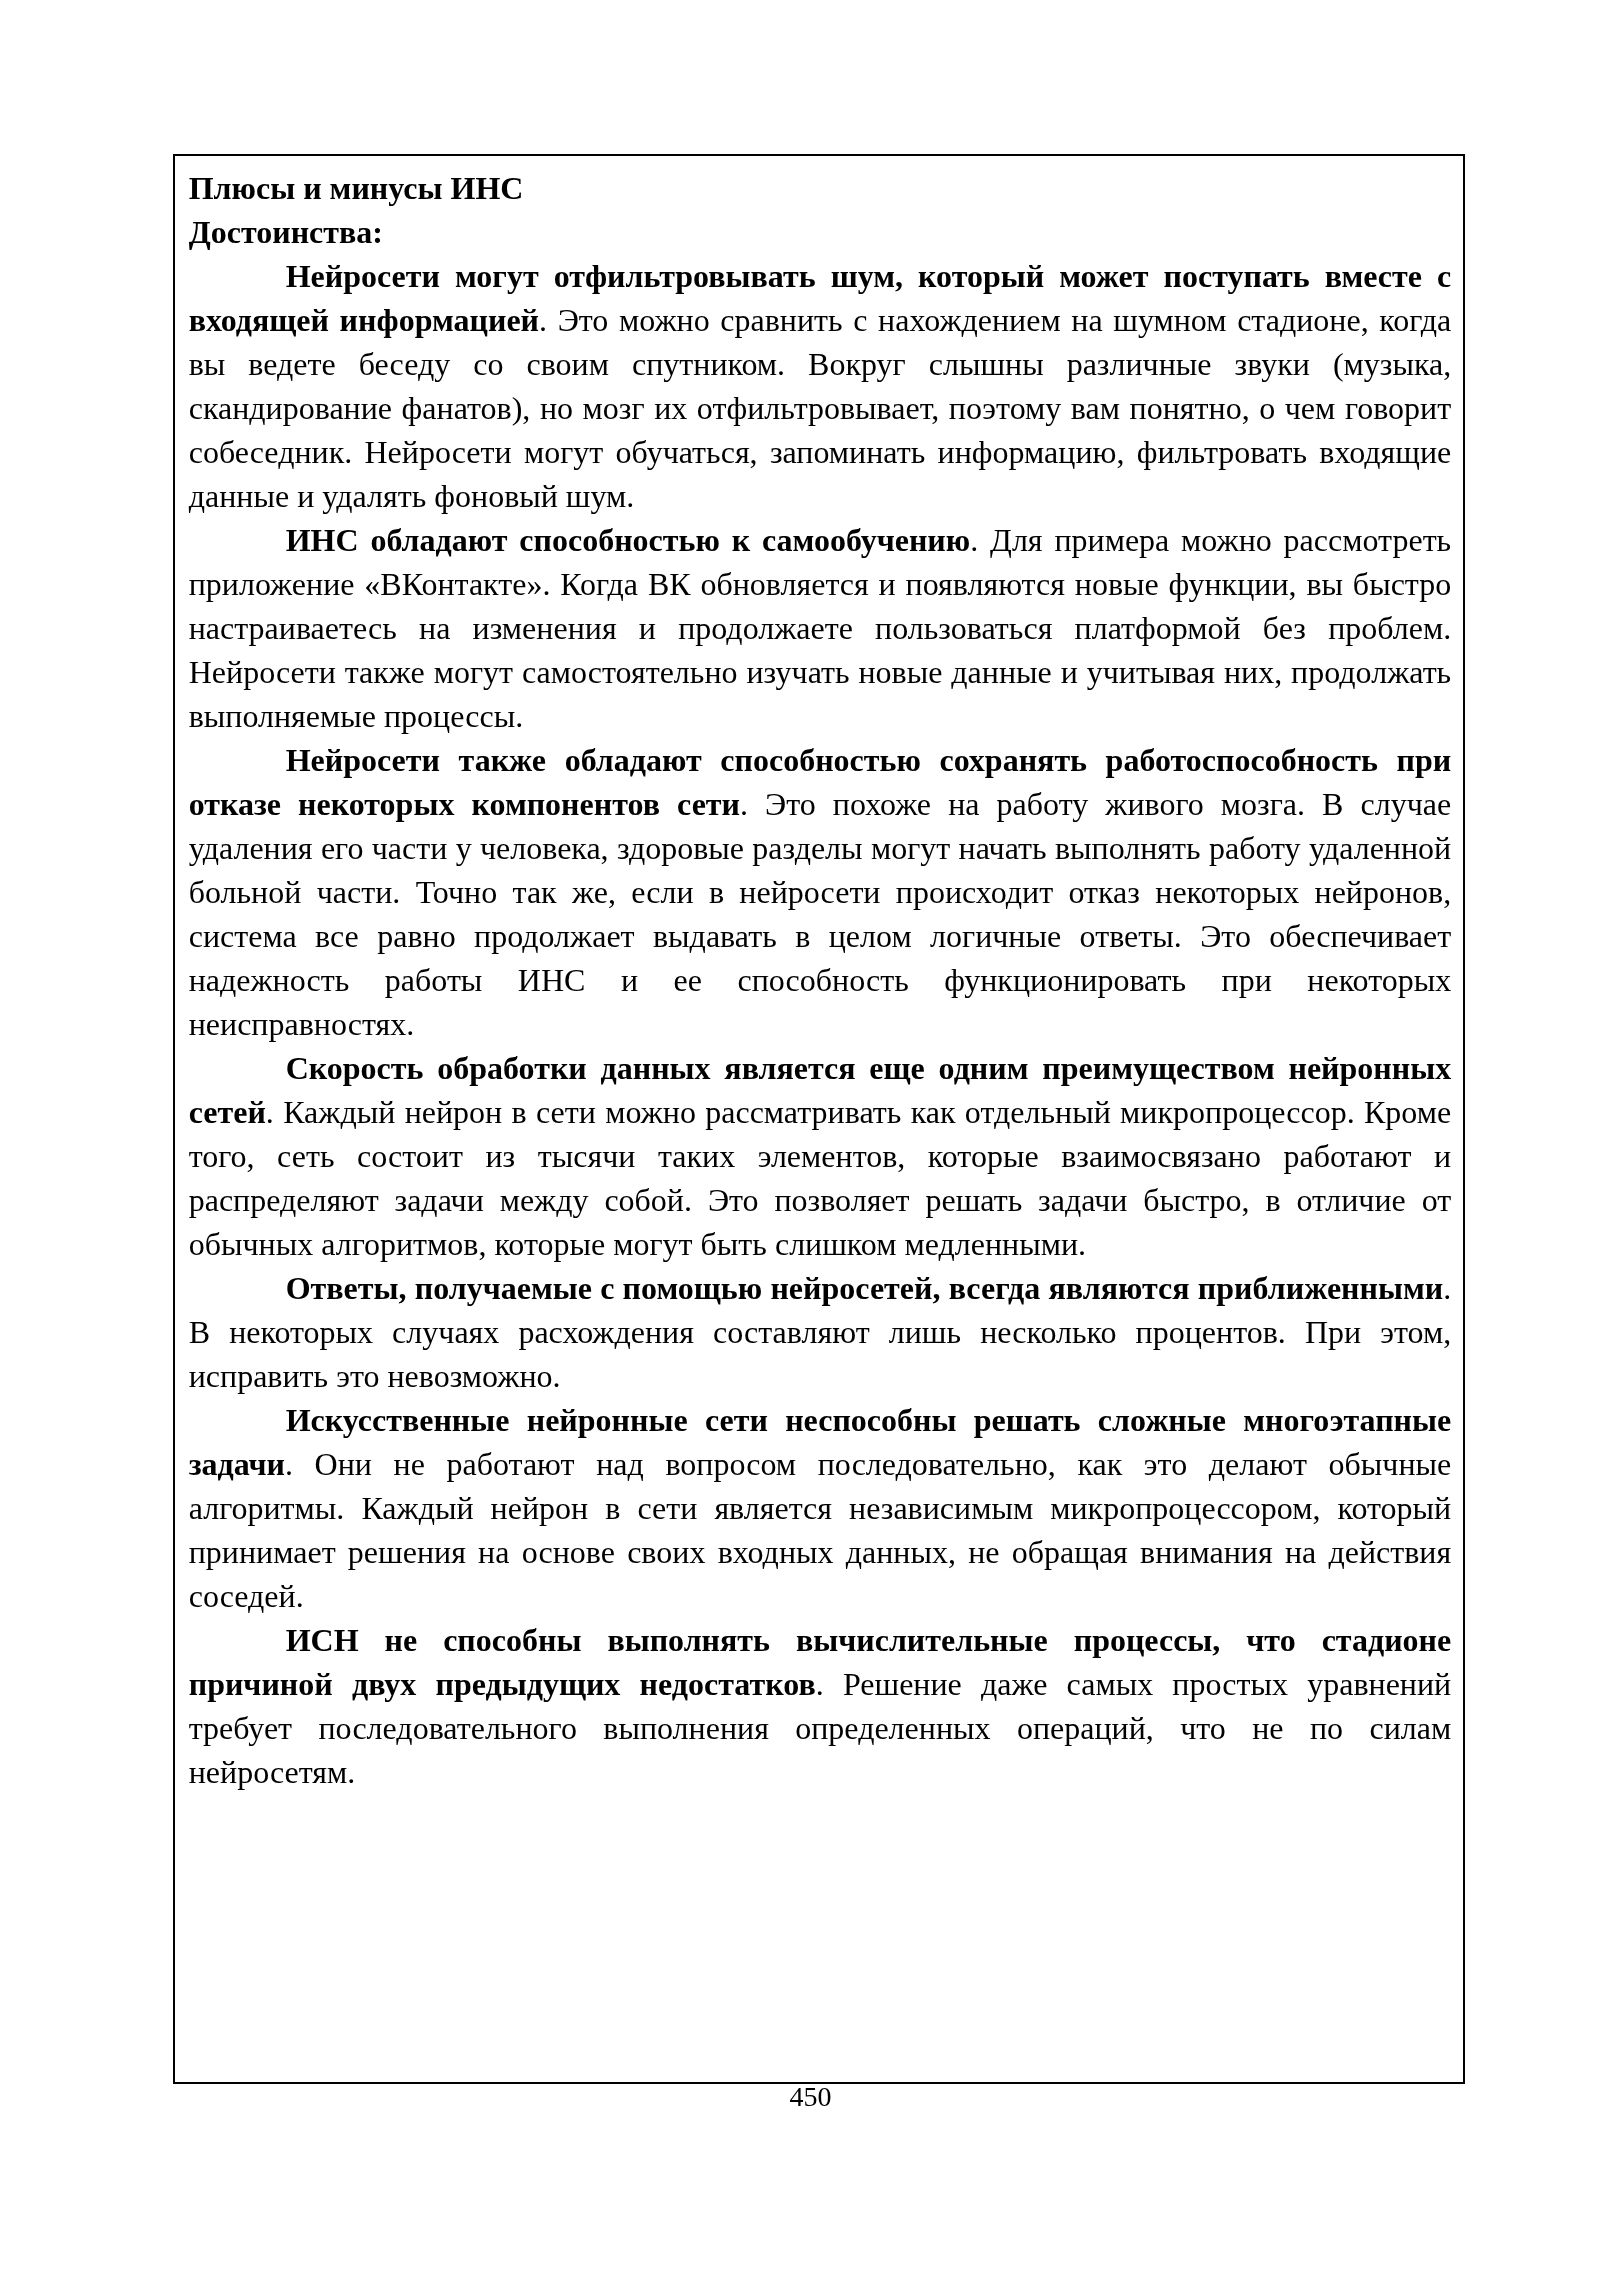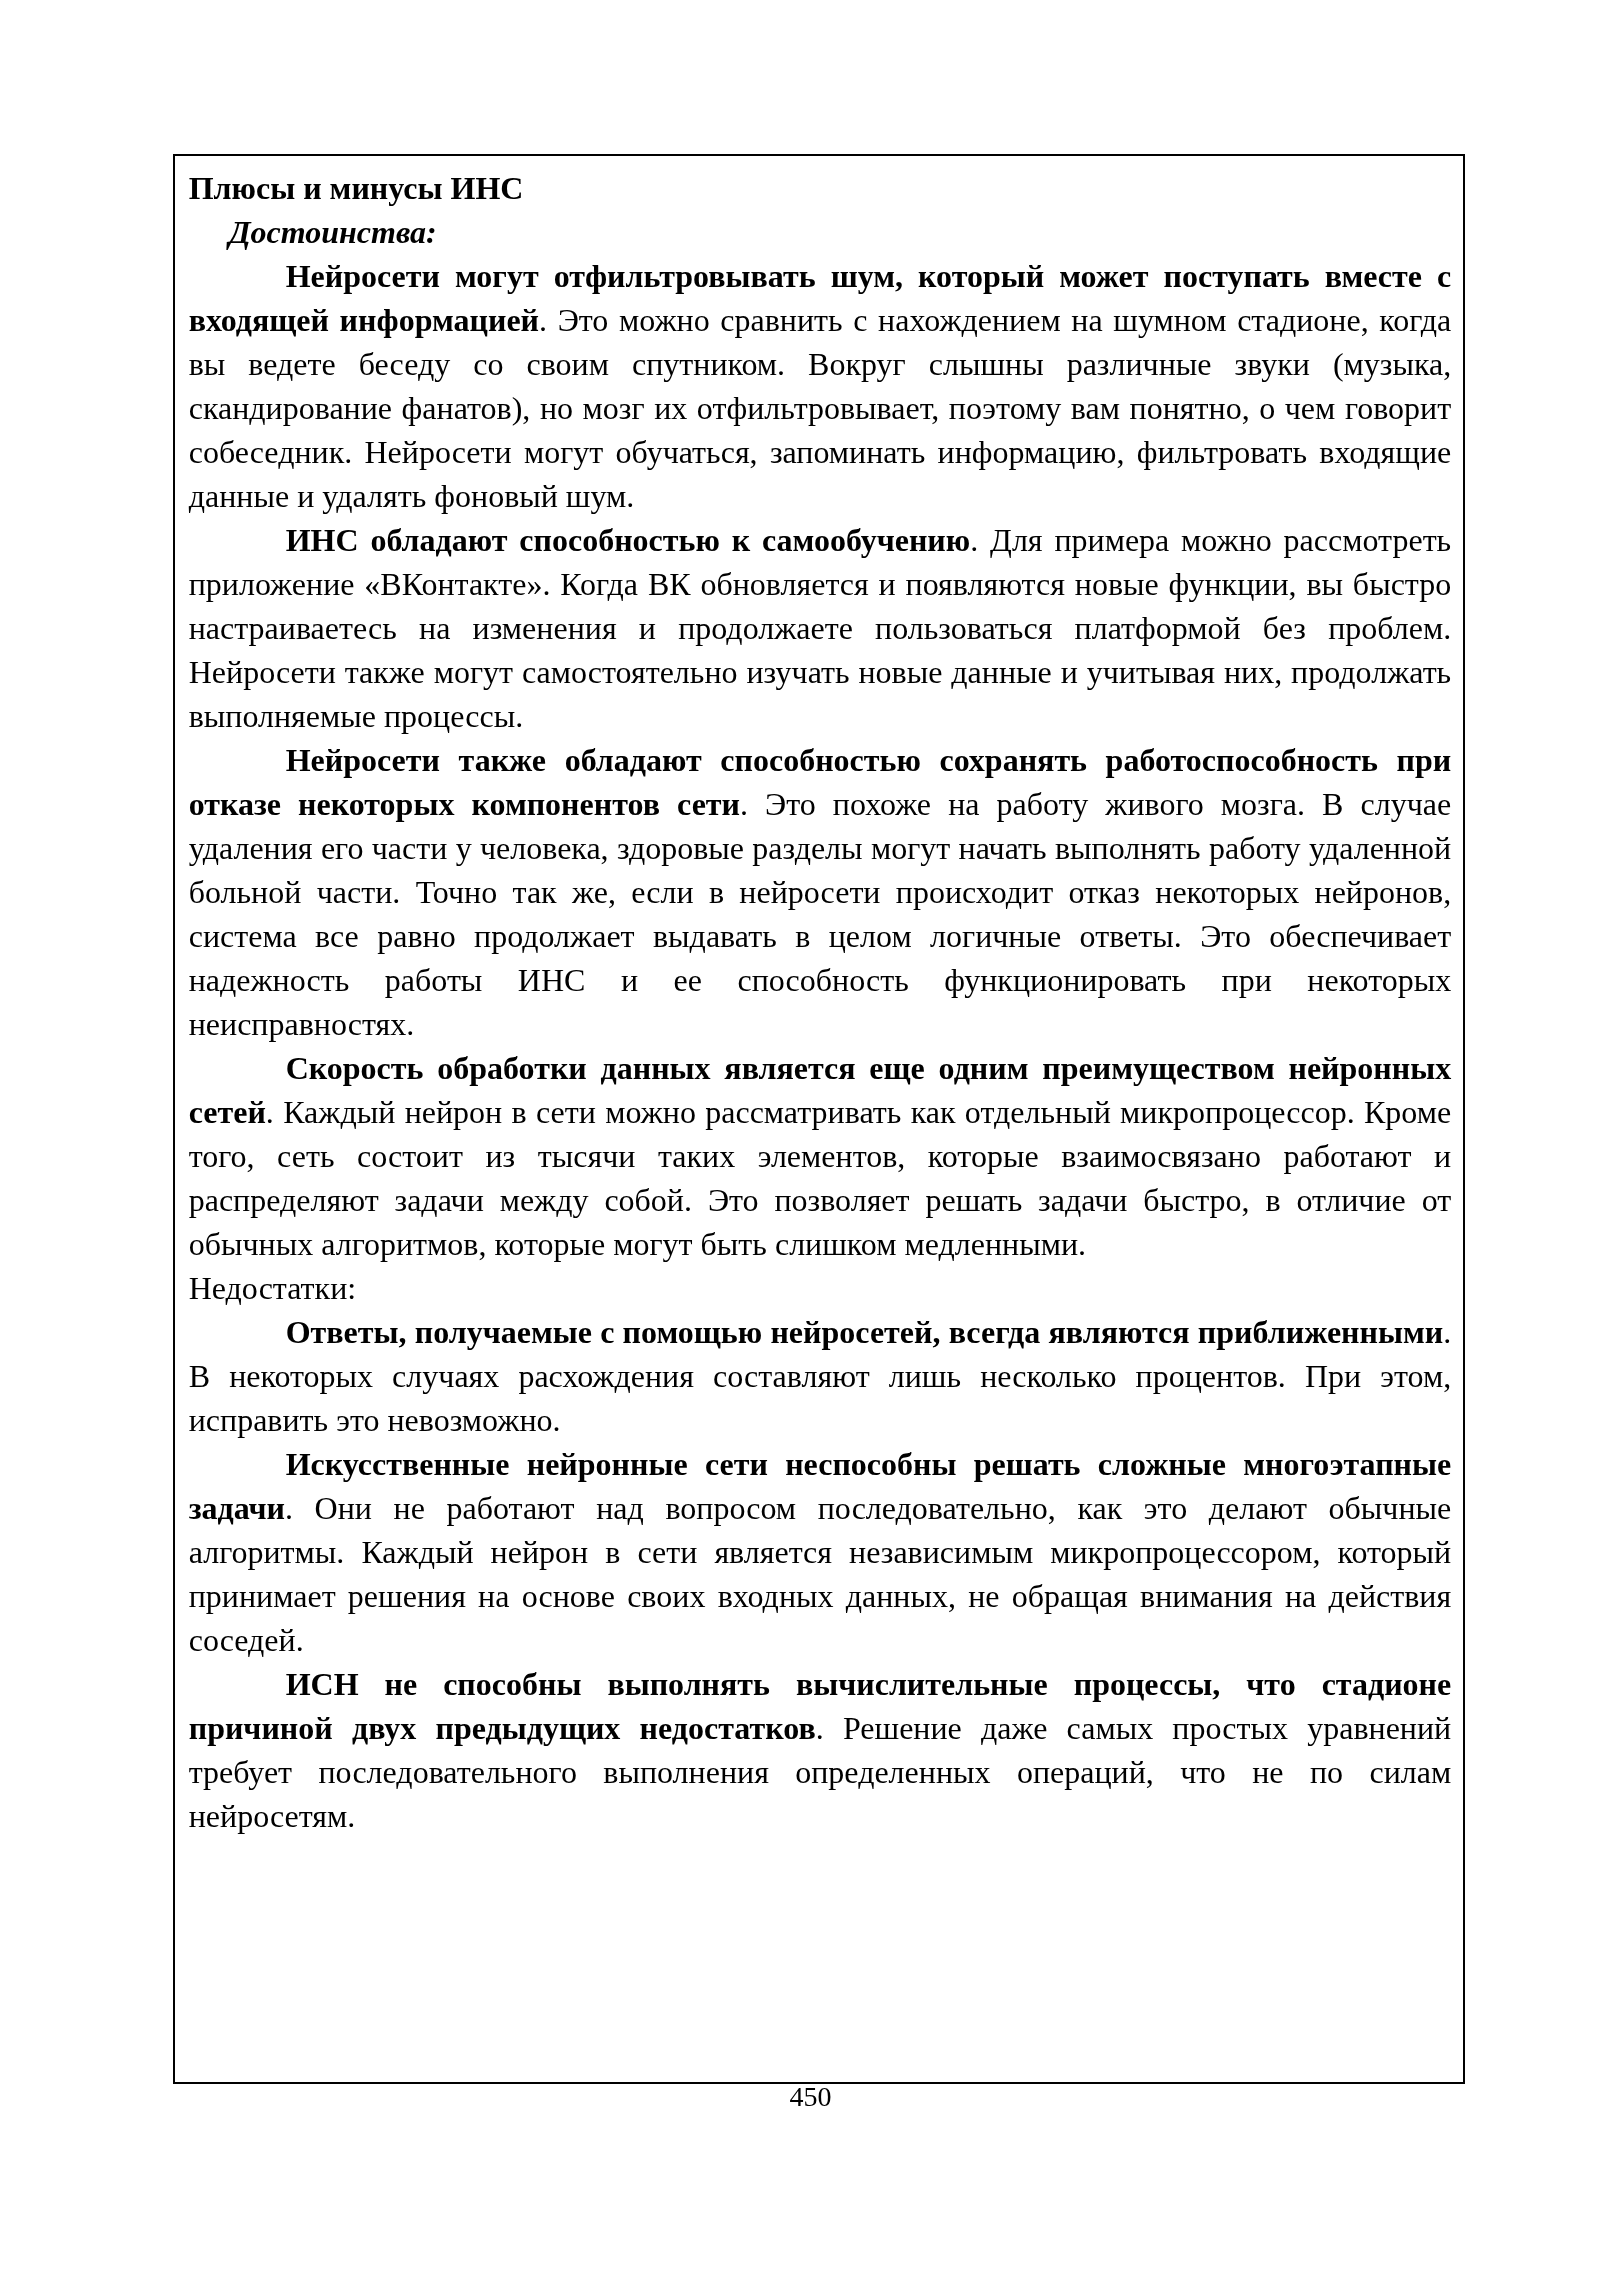--- a/index.html
+++ b/index.html
@@ -29,23 +29,21 @@
     }
     .line {
       font-size: 32px;
       line-height: 44px;
       margin: 0;
     }
     .title {
       font-weight: bold;
     }
     .subhead-italic {
-      font-style: italic;
       font-weight: bold;
-      margin-left: 40px;
     }
     .subhead-plain {
       font-weight: normal;
     }
     .para {
       font-size: 32px;
       line-height: 44px;
       text-align: justify;
       text-indent: 97px;
       margin: 0;
@@ -72,21 +70,20 @@
   <p class="line subhead-italic">Достоинства:</p>
 
   <p class="para"><b>Нейросети могут отфильтровывать шум, который может поступать вместе с входящей информацией</b><span>. Это можно сравнить с нахождением на шумном стадионе, когда вы ведете беседу со своим спутником. Вокруг слышны различные звуки (музыка, скандирование фанатов), но мозг их отфильтровывает, поэтому вам понятно, о чем говорит собеседник. Нейросети могут обучаться, запоминать информацию, фильтровать входящие данные и удалять фоновый шум.</span></p>
 
   <p class="para"><b>ИНС обладают способностью к самообучению</b><span>. Для примера можно рассмотреть приложение «ВКонтакте». Когда ВК обновляется и появляются новые функции, вы быстро настраиваетесь на изменения и продолжаете пользоваться платформой без проблем. Нейросети также могут самостоятельно изучать новые данные и учитывая них, продолжать выполняемые процессы.</span></p>
 
   <p class="para"><b>Нейросети также обладают способностью сохранять работоспособность при отказе некоторых компонентов сети</b><span>. Это похоже на работу живого мозга. В случае удаления его части у человека, здоровые разделы могут начать выполнять работу удаленной больной части. Точно так же, если в нейросети происходит отказ некоторых нейронов, система все равно продолжает выдавать в целом логичные ответы. Это обеспечивает надежность работы ИНС и ее способность функционировать при некоторых неисправностях.</span></p>
 
   <p class="para"><b>Скорость обработки данных является еще одним преимуществом нейронных сетей</b><span>. Каждый нейрон в сети можно рассматривать как отдельный микропроцессор. Кроме того, сеть состоит из тысячи таких элементов, которые взаимосвязано работают и распределяют задачи между собой. Это позволяет решать задачи быстро, в отличие от обычных алгоритмов, которые могут быть слишком медленными.</span></p>
 
-  <p class="line subhead-plain">Недостатки:</p>
 
   <p class="para"><b>Ответы, получаемые с помощью нейросетей, всегда являются приближенными</b><span>. В некоторых случаях расхождения составляют лишь несколько процентов. При этом, исправить это невозможно.</span></p>
 
   <p class="para"><b>Искусственные нейронные сети неспособны решать сложные многоэтапные задачи</b><span>. Они не работают над вопросом последовательно, как это делают обычные алгоритмы. Каждый нейрон в сети является независимым микропроцессором, который принимает решения на основе своих входных данных, не обращая внимания на действия соседей.</span></p>
 
   <p class="para"><b>ИСН не способны выполнять вычислительные процессы, что стадионе причиной двух предыдущих недостатков</b><span>. Решение даже самых простых уравнений требует последовательного выполнения определенных операций, что не по силам нейросетям.</span></p>
 </div>
 
 <div class="page-number">450</div>
 

